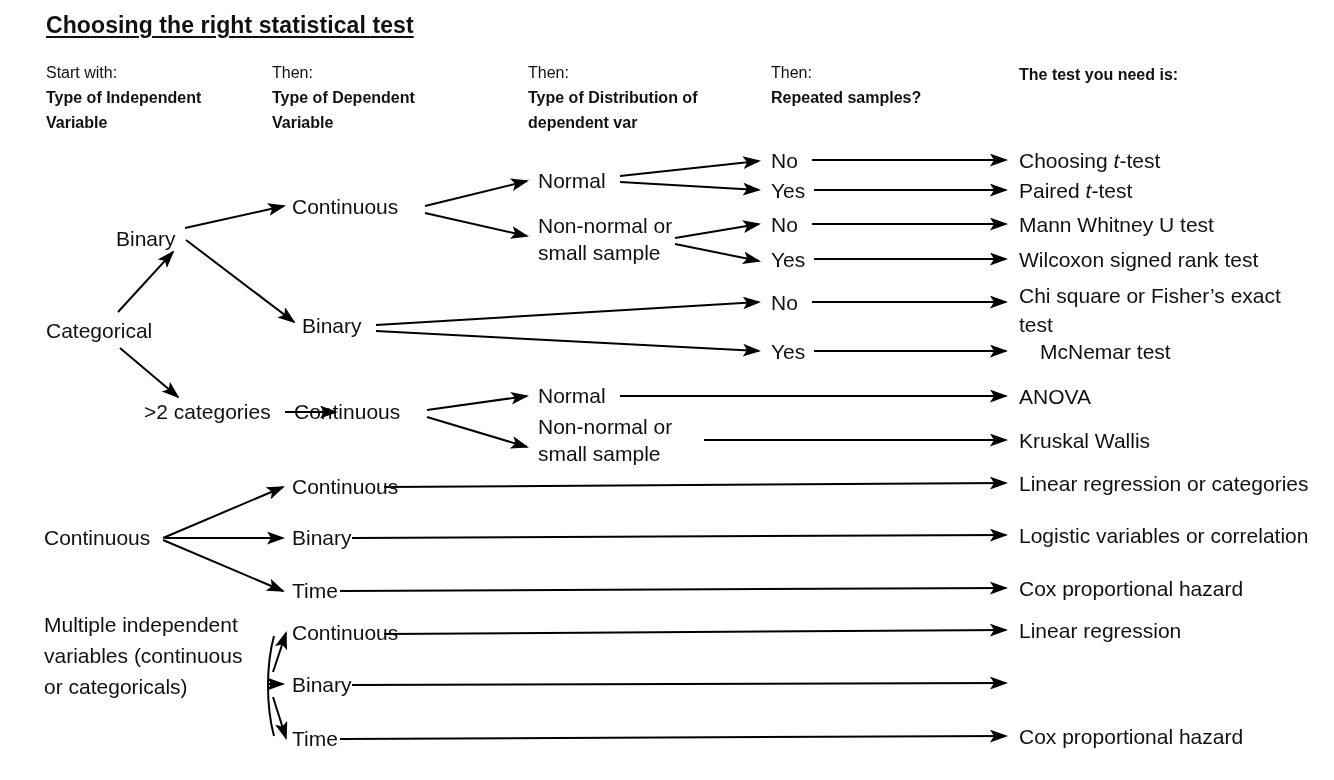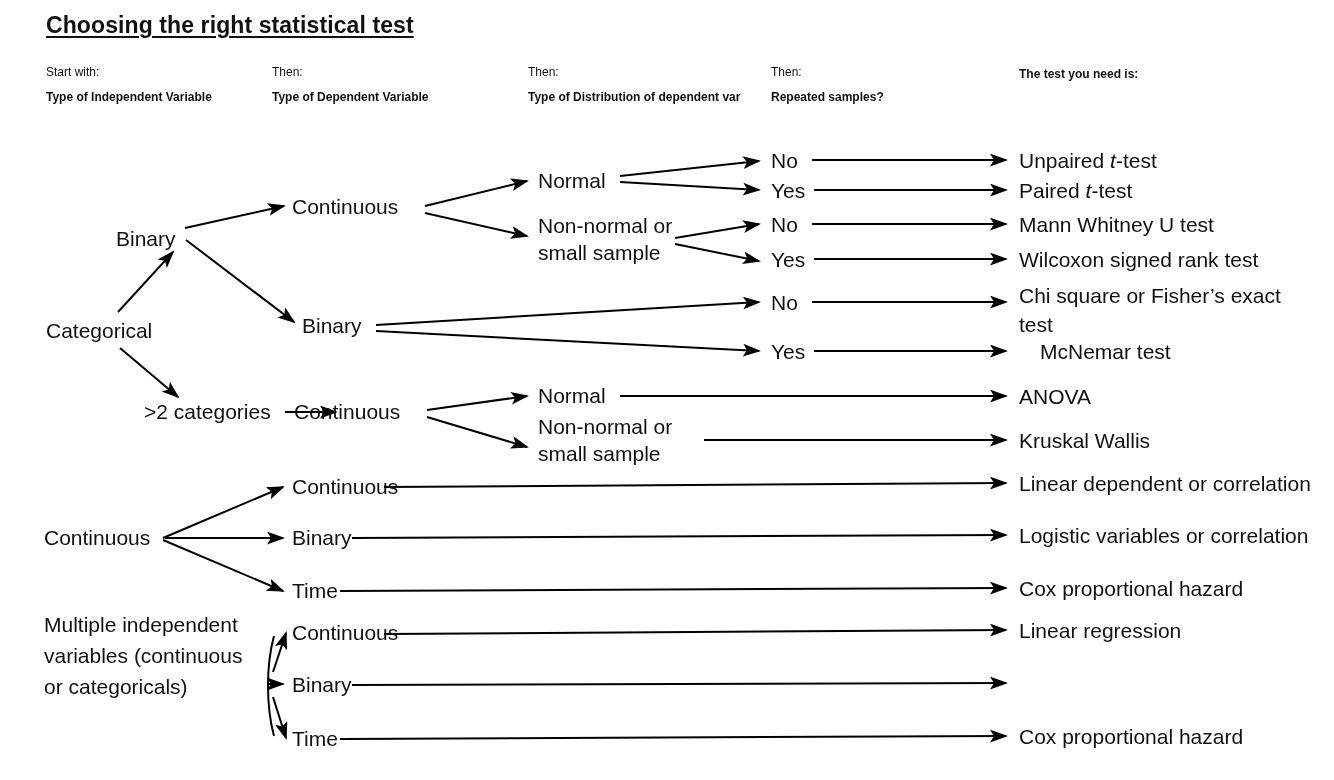--- a/index.html
+++ b/index.html
@@ -38,21 +38,21 @@
     left: 46px;
     top: 12px;
     font-size: 23px;
     font-weight: bold;
     text-decoration: underline;
     text-underline-offset: 3px;
     letter-spacing: 0.1px;
   }
   .colhead {
     position: absolute;
-    font-size: 12px;
+    font-size: 16px;
     line-height: 25px;
   }
   .colhead .lead { font-weight: normal; display: block; }
   .colhead .strong { font-weight: bold; display: block; }
   .ital { font-style: italic; }
 </style>
 </head>
 <body>
 
 <div id="page">
@@ -171,29 +171,29 @@
   <div class="node" style="left:538px; top:383px;">Normal</div>
   <div class="node wrap" style="left:538px; top:413px; width:140px; line-height:27px;">Non-normal or small sample</div>
 
   <div class="node" style="left:771px; top:148px;">No</div>
   <div class="node" style="left:771px; top:178px;">Yes</div>
   <div class="node" style="left:771px; top:212px;">No</div>
   <div class="node" style="left:771px; top:247px;">Yes</div>
   <div class="node" style="left:771px; top:290px;">No</div>
   <div class="node" style="left:771px; top:339px;">Yes</div>
 
-  <div class="node" style="left:1019px; top:148px;"><span>Unpaired </span><span class="ital">t</span><span>-test</span></div>
+  <div class="node" style="left:1019px; top:148px;"><span>Choosing </span><span class="ital">t</span><span>-test</span></div>
 
   <div class="node" style="left:1019px; top:178px;"><span>Paired </span><span class="ital">t</span><span>-test</span></div>
 
   <div class="node" style="left:1019px; top:247px;">Wilcoxon signed rank test</div>
   <div class="node" style="left:1019px; top:212px;">Mann Whitney U test</div>
   <div class="node wrap" style="left:1019px; top:281px; width:300px; line-height:29px;">Chi square or Fisher’s exact test</div>
   <div class="node" style="left:1040px; top:339px;">McNemar test</div>
   <div class="node" style="left:1019px; top:384px;">ANOVA</div>
   <div class="node" style="left:1019px; top:428px;">Kruskal Wallis</div>
-  <div class="node" style="left:1019px; top:471px;">Linear dependent or correlation</div>
+  <div class="node" style="left:1019px; top:471px;">Linear regression or categories</div>
   <div class="node" style="left:1019px; top:523px;">Logistic variables or correlation</div>
   <div class="node" style="left:1019px; top:576px;">Cox proportional hazard</div>
   <div class="node" style="left:1019px; top:618px;">Linear regression</div>
   <div class="node" style="left:1019px; top:724px;">Cox proportional hazard</div>
 
 </div>
 
 </body></html>

